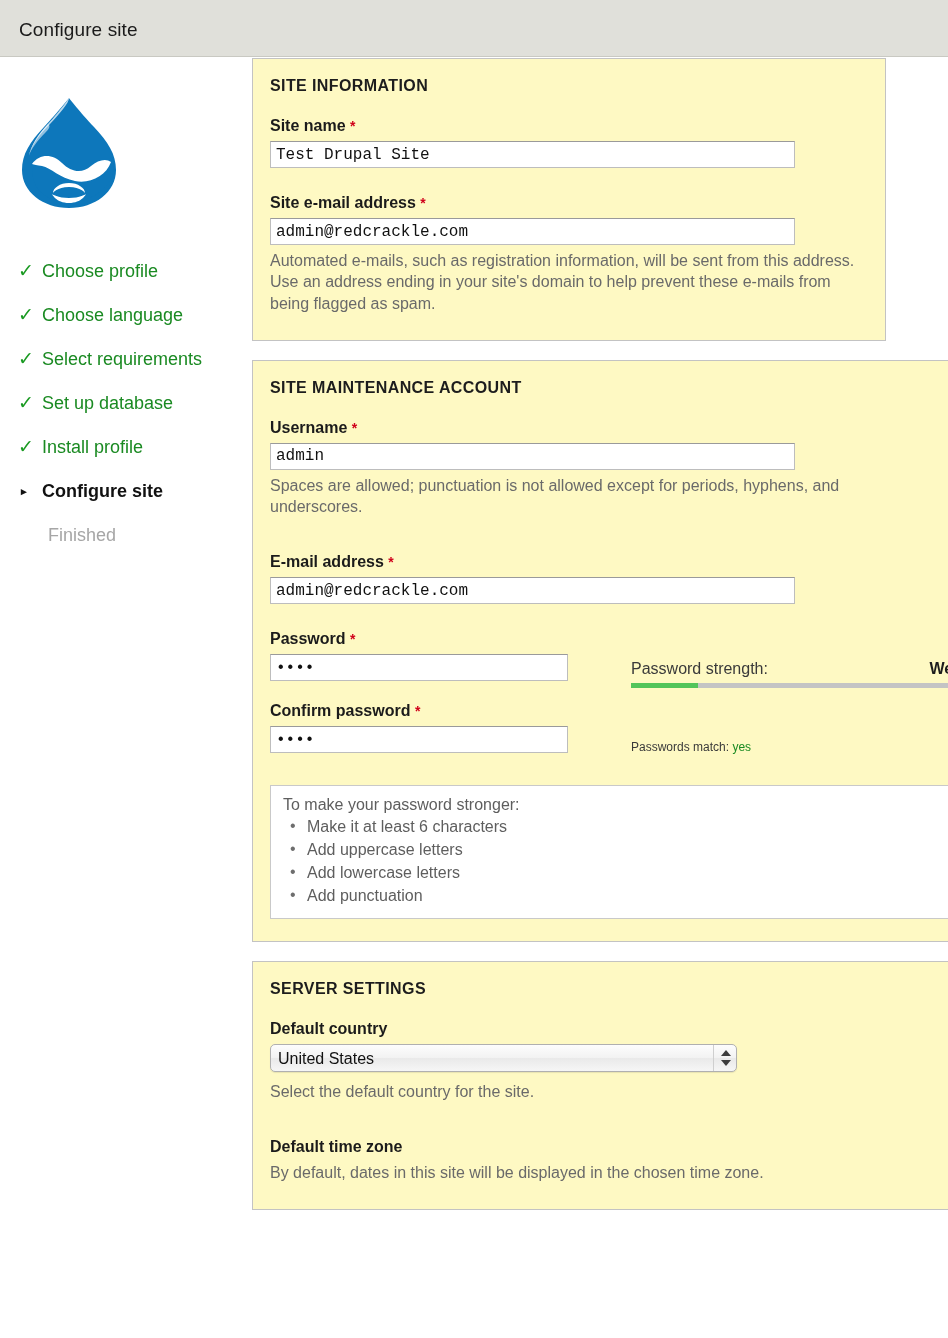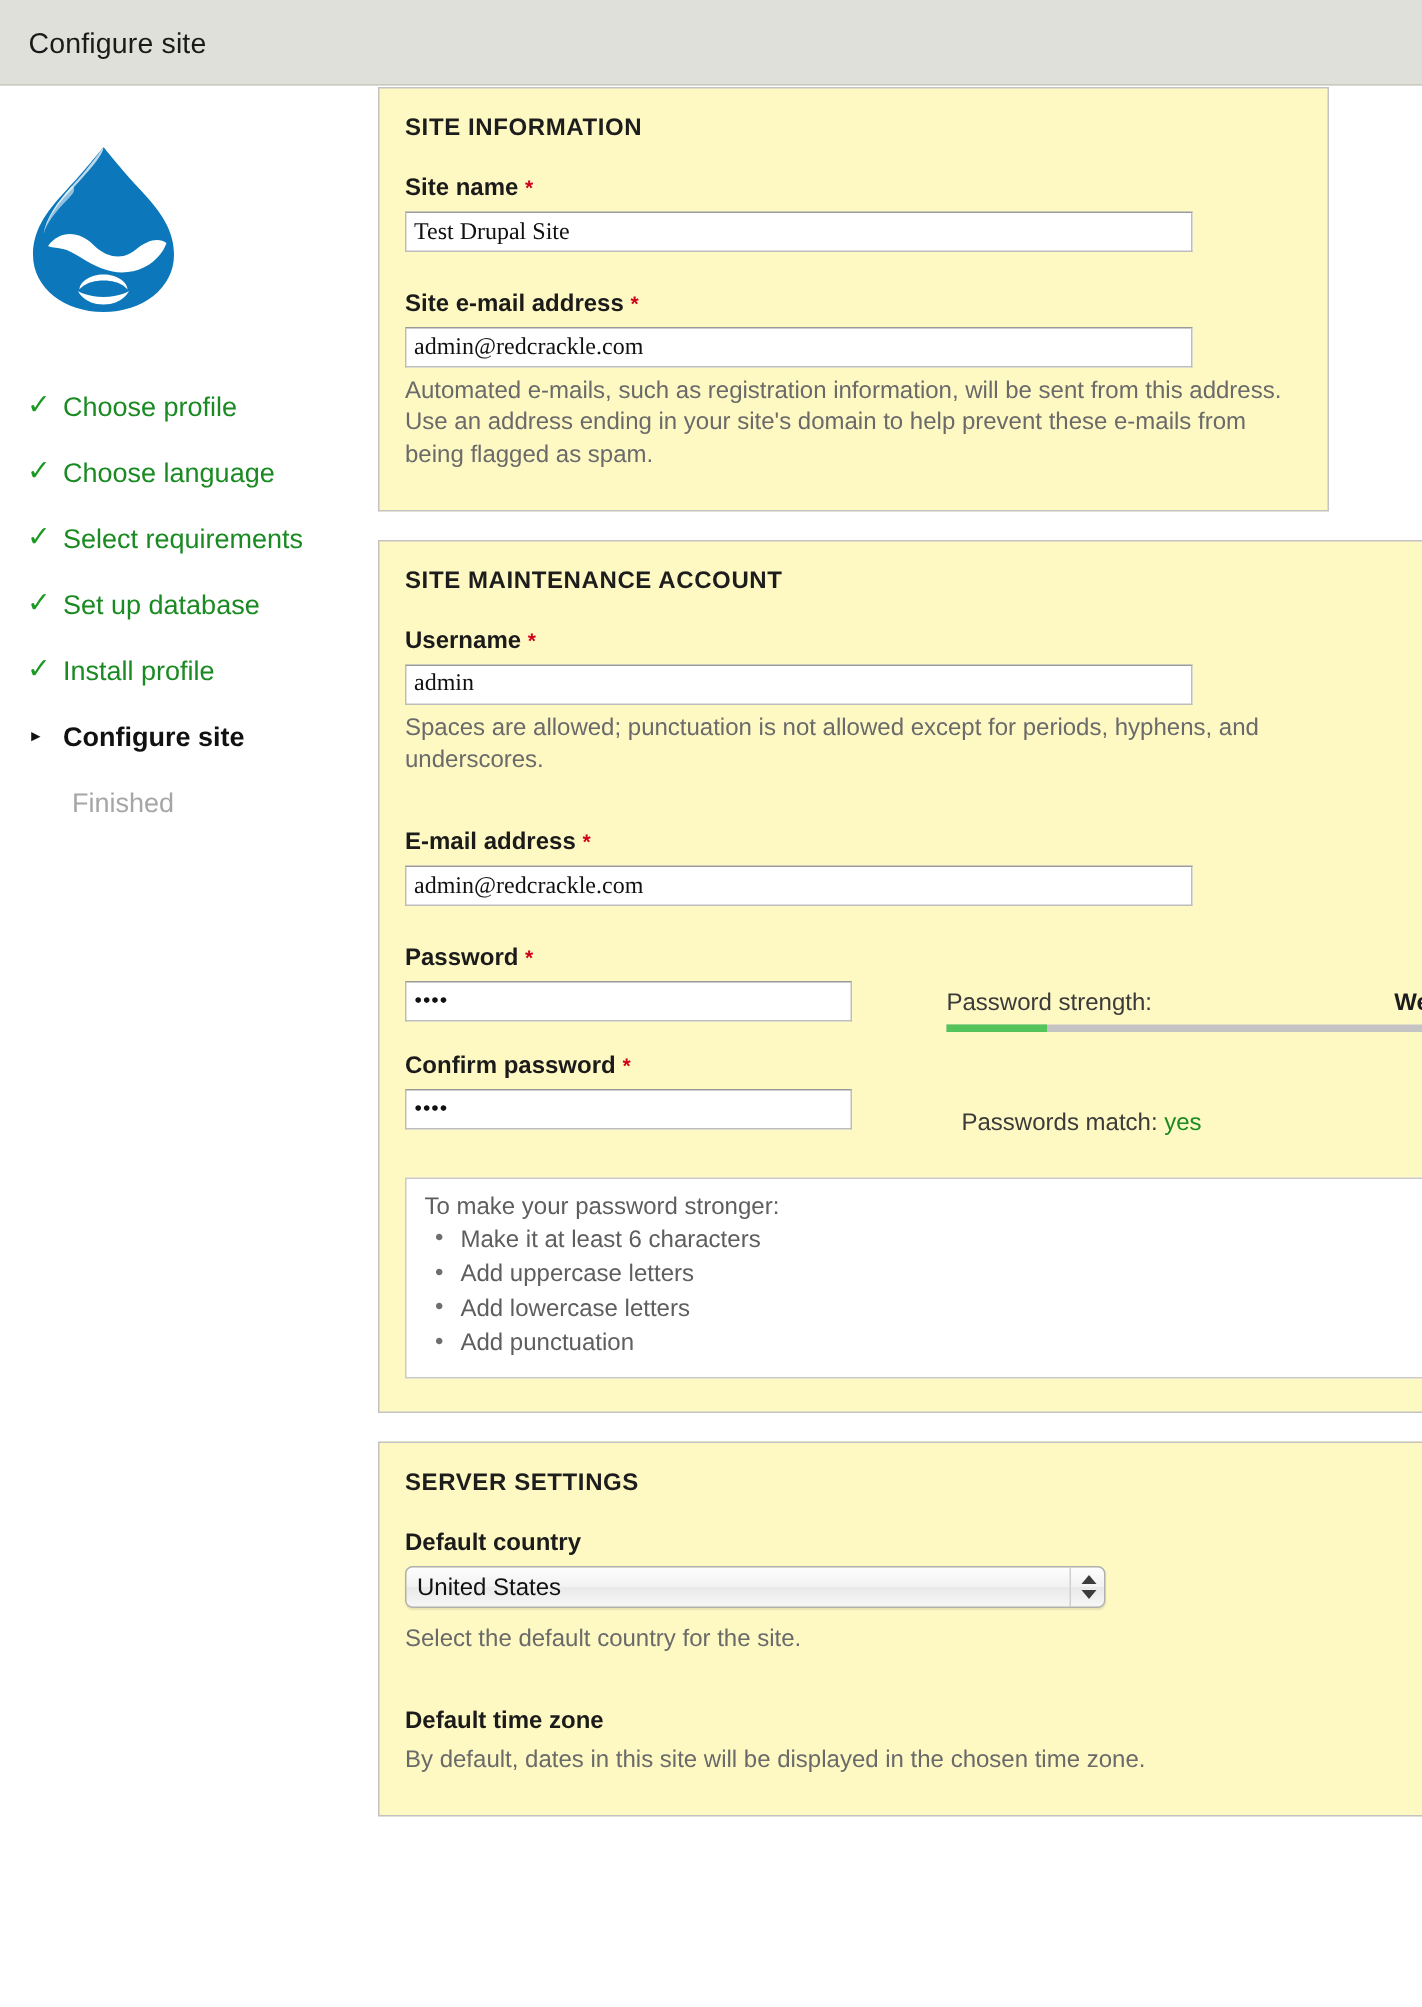--- a/index.html
+++ b/index.html
@@ -138,21 +138,21 @@
     font-weight: bold;
     font-size: 14px;
   }
 
   input.text {
     display: block;
     height: 27px;
     border: 1px solid #bdbdbd;
     border-top-color: #9a9a9a;
     background: #ffffff;
-    font-family: Liberation Serif, serif;
+    font-family: Liberation Mono, monospace;
     font-size: 16px;
     color: #111111;
     padding: 0 5px;
     outline: none;
   }
   input.text.w-long  { width: 525px; }
   input.text.w-short { width: 298px; }
 
   .help {
     font-size: 16px;
@@ -197,23 +197,23 @@
     height: 5px;
     width: 336px;
     background: #c4c4c4;
   }
   .pw-bar-fill {
     height: 5px;
     background: #53c45a;
   }
   .pw-match {
     position: absolute;
-    left: 371px;
+    left: 361px;
     top: 14px;
-    font-size: 16px;
+    font-size: 12px;
     color: #3a3a3a;
     white-space: nowrap;
   }
   .pw-match .ok { color: #1a8a22; }
 
   .tips {
     border: 1px solid #c9c9c9;
     background: #ffffff;
     padding: 10px 12px 10px 12px;
     margin-top: 15px;

